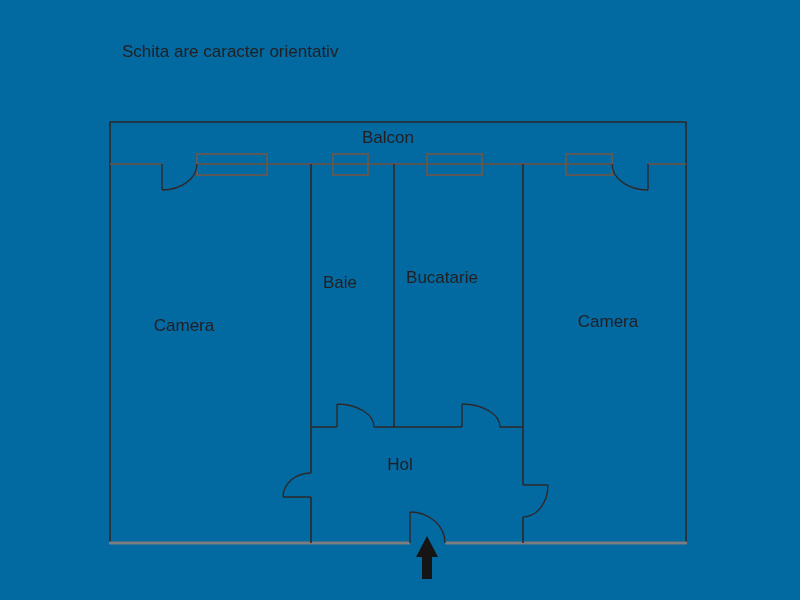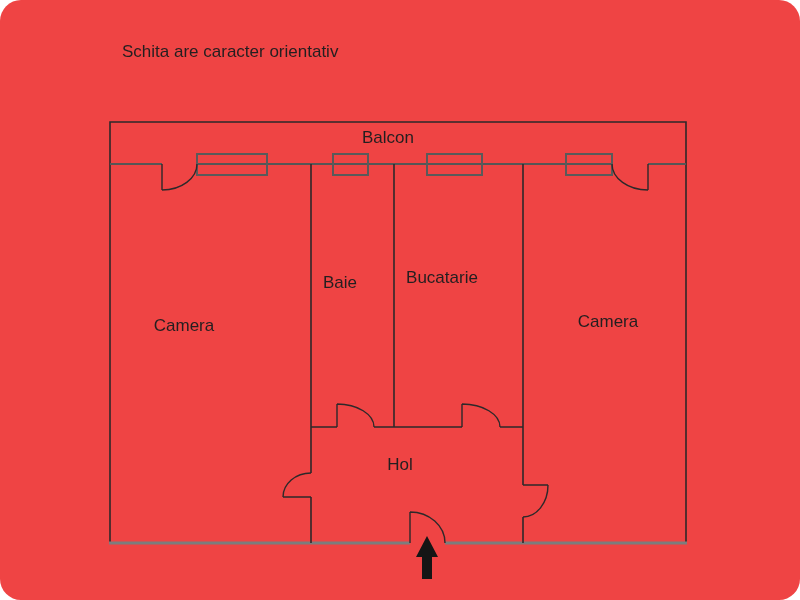--- a/index.html
+++ b/index.html
@@ -8,22 +8,21 @@
     background: #ffffff;
     width: 800px;
     height: 600px;
     overflow: hidden;
     font-family: "Liberation Sans", sans-serif;
   }
   .stage {
     position: relative;
     width: 800px;
     height: 600px;
-    background: #ef4444;
-    border-radius: 21px;
+    background: #0369a1;
   }
   svg { display: block; }
   .room-label {
     font-family: "Liberation Sans", sans-serif;
     font-size: 17px;
     fill: #231f20;
   }
   .title-label {
     font-family: "Liberation Sans", sans-serif;
     font-size: 17px;

